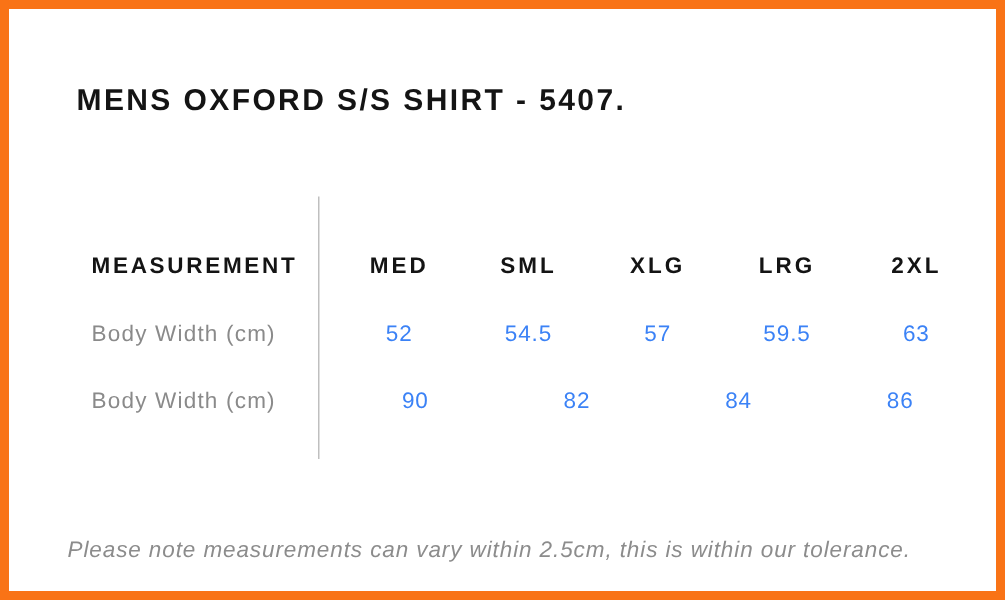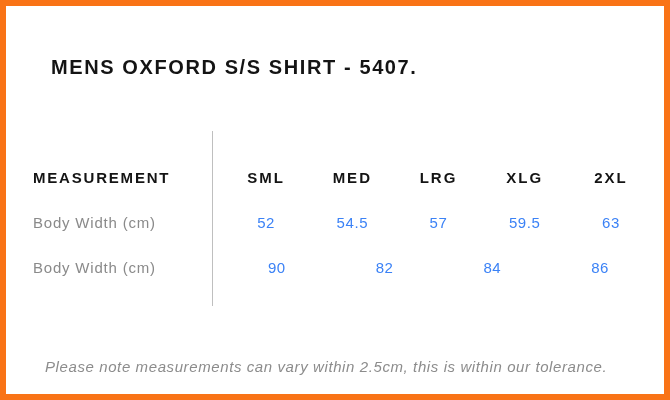--- a/index.html
+++ b/index.html
@@ -42,21 +42,21 @@
     display: flex;
     align-items: center;
     height: 18px;
   }
   .t-row.header { top: 162px; }
   .t-row.row-0  { top: 207px; }
   .t-row.row-1  { top: 252px; }
   .label-cell {
     flex: none;
     width: 207px;
-    padding-left: 27px;
+    padding-left: 55px;
     box-sizing: border-box;
     white-space: nowrap;
   }
   .header .label-cell {
     font-size: 15px;
     font-weight: 700;
     letter-spacing: 1.8px;
     color: #141414;
   }
   .data-label {
@@ -101,24 +101,24 @@
 
 <div class="frame">
 
   <div class="title">MENS OXFORD S/S SHIRT - 5407.</div>
 
   <div class="divider"></div>
 
   <div class="t-row header">
     <div class="label-cell">MEASUREMENT</div>
     <div class="cols">
+      <div class="col">MED</div>
       <div class="col">SML</div>
-      <div class="col">MED</div>
+      <div class="col">XLG</div>
       <div class="col">LRG</div>
-      <div class="col">XLG</div>
       <div class="col">2XL</div>
     </div>
   </div>
 
   <div class="t-row row-0">
     <div class="label-cell data-label">Body Width (cm)</div>
     <div class="cols">
       <div class="col value">52</div>
       <div class="col value">54.5</div>
       <div class="col value">57</div>

